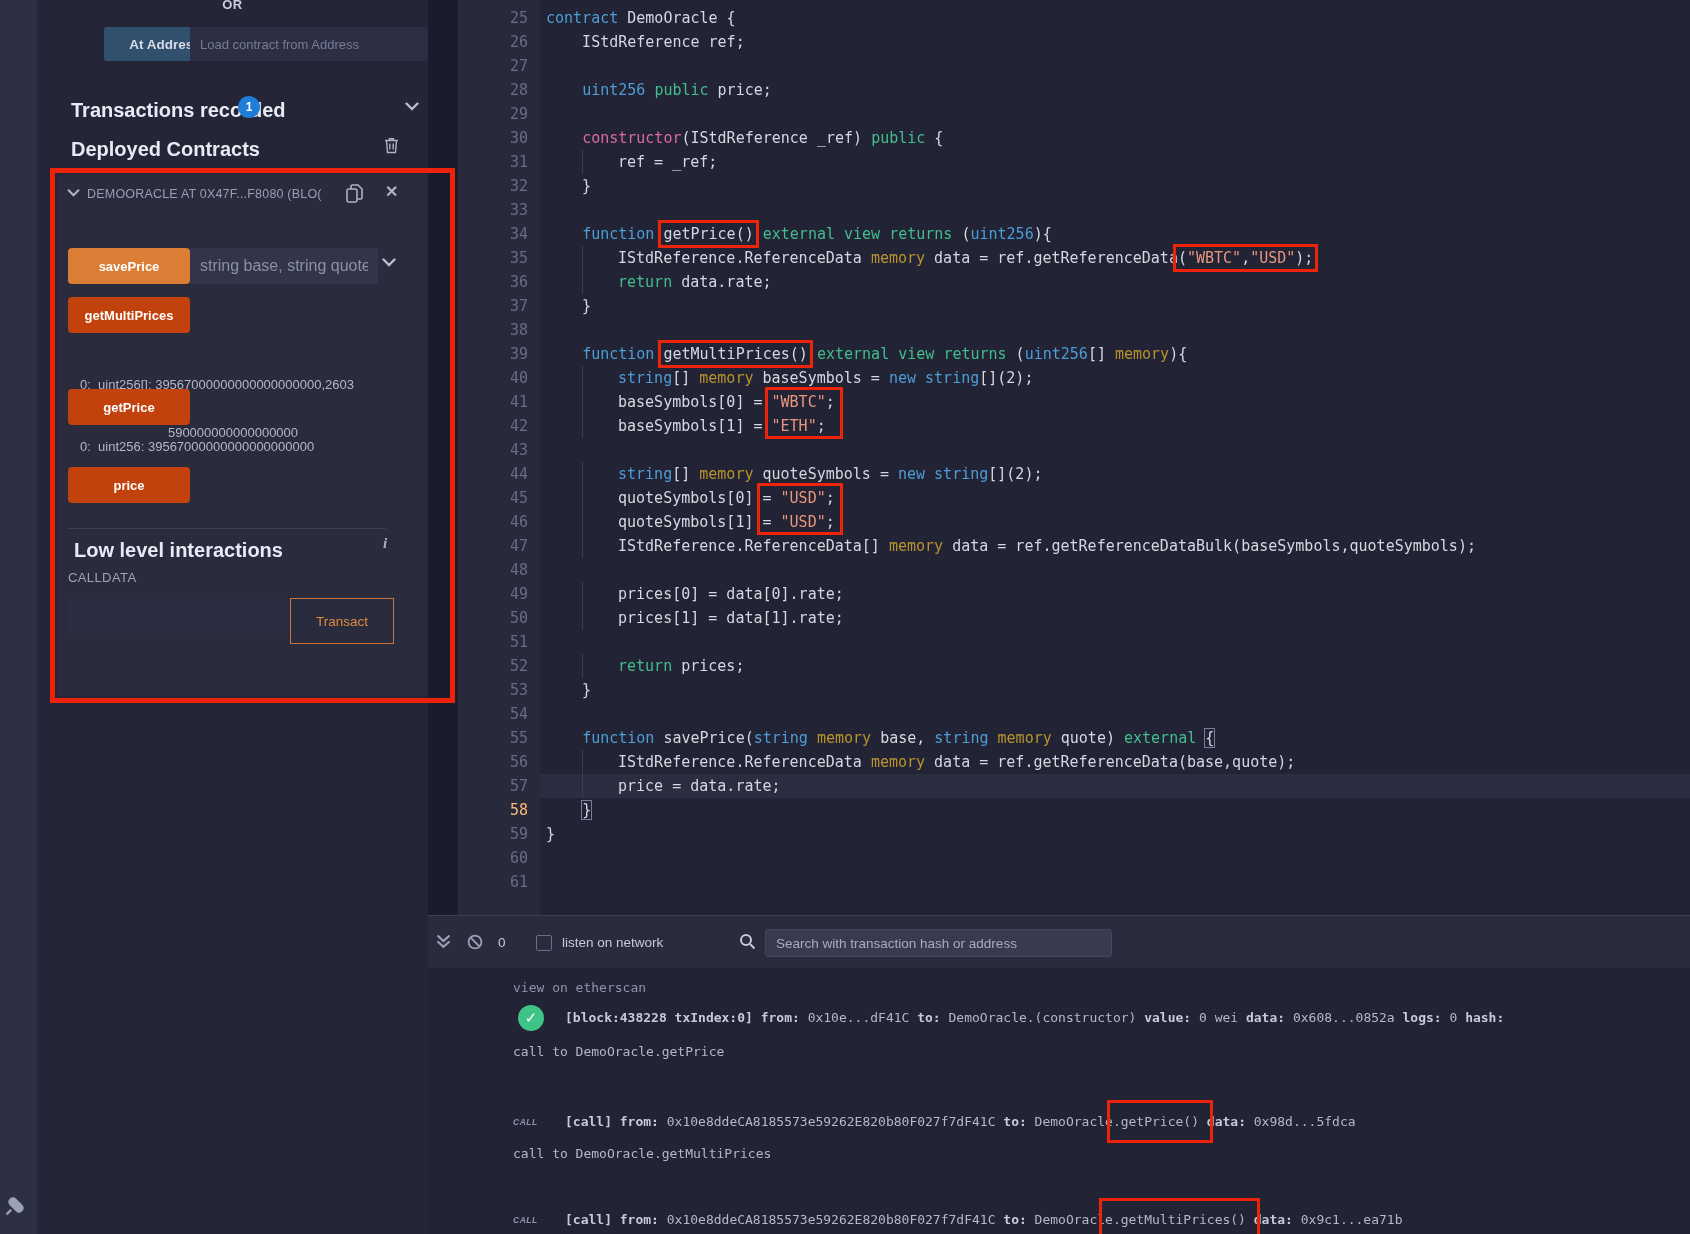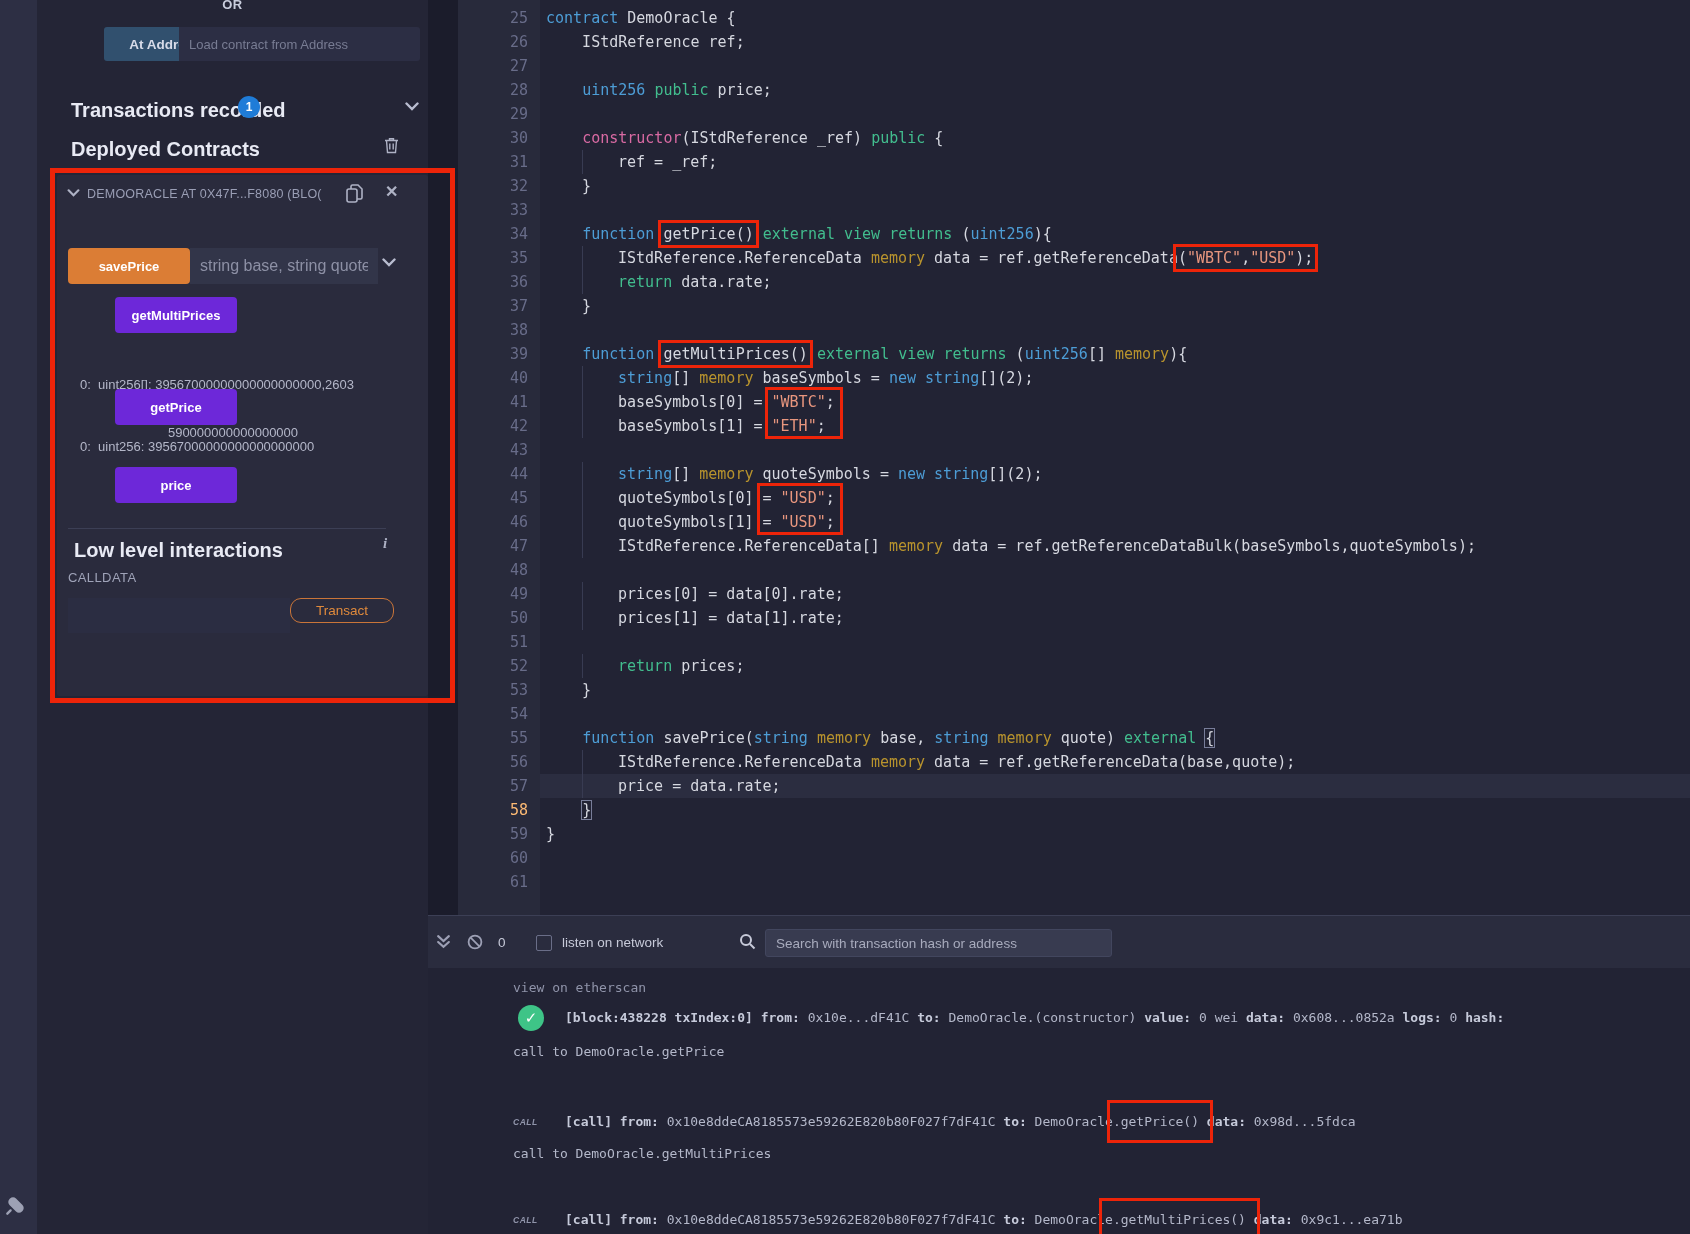--- a/index.html
+++ b/index.html
@@ -9,52 +9,52 @@
     background:#222334; font-family:"Liberation Sans", sans-serif;
   }
   
   #iconstrip { position:absolute; left:0; top:0; width:37px; height:1234px; background:#2d2f44; }
   #plug { position:absolute; left:3px; top:1192px; color:#9da1b4; }
   
   #sidebar { position:absolute; left:37px; top:0; width:391px; height:1234px; background:#242536; }
   .sb-label { color:#e8eaf4; font-weight:700; font-size:20px; }
   #or-label { position:absolute; left:0; top:-3px; width:391px; text-align:center; color:#c9cddd; font-size:13px; font-weight:700; letter-spacing:.5px; }
   #ataddr-btn { position:absolute; left:31px; top:27px; width:122px; height:34px; background:#31506e; border:none; border-radius:3px 0 0 3px; color:#d7dbe8; font-weight:700; font-size:13.5px; font-family:"Liberation Sans",sans-serif;margin-left:36px; }
-  #ataddr-input { position:absolute; left:142px; top:27px; width:241px; height:34px; background:#2c2e44; border:none; border-radius:0 3px 3px 0; color:#bef264; font-size:13px; padding:0 10px; font-family:"Liberation Sans",sans-serif; }
+  #ataddr-input { position:absolute; left:153px; top:27px; width:241px; height:34px; background:#2c2e44; border:none; border-radius:0 3px 3px 0; color:#bef264; font-size:13px; padding:0 10px; font-family:"Liberation Sans",sans-serif; }
   #ataddr-input::placeholder { color:#787c93; }
   #tx-recorded { position:absolute; left:34px; top:99px; }
   #tx-badge { position:absolute; left:201px; top:96px; width:22px; height:22px; border-radius:50%; background:#1f7cd8; color:#fff; font-size:12px; font-weight:700; text-align:center; line-height:22px; }
   #tx-chevron { position:absolute; left:368px; top:102px; }
   #deployed-label { position:absolute; left:34px; top:138px; }
   #trash { position:absolute; left:347px; top:137px; cursor:pointer; }
   
   #card { position:absolute; left:20px; top:175px; width:371px; height:521px; background:#2a2b3d; border-radius:2px; }
   #card-chevron { position:absolute; left:10px; top:14px; }
   #card-title { position:absolute; left:30px; top:12px; width:255px; color:#9a9eb5; font-size:12.5px; letter-spacing:.2px; white-space:nowrap; overflow:hidden; }
   #copy-icon { position:absolute; left:288px; top:8px; cursor:pointer; }
   #close-icon { position:absolute; left:328px; top:7px; color:#aeb2c5; font-size:16px; font-weight:700; cursor:pointer; }
   .fn-btn { position:absolute; left:11px; width:122px; height:36px; border:none; border-radius:4px; color:#fff; font-weight:700; font-size:13px; font-family:"Liberation Sans",sans-serif; cursor:pointer; }
-  .btn-blue { background:#6d28d9;margin-left:47px; }
+  .btn-blue { background:#c2410c; }
   #saveprice-btn { top:73px; background:#db7d35; }
   #saveprice-input { position:absolute; left:133px; top:73px; width:188px; height:36px; background:#323549; border:none; color:#c4b5fd; font-size:16px; padding:0 10px; font-family:"Liberation Sans",sans-serif; }
   #saveprice-input::placeholder { color:#8d90a5; }
   #saveprice-chevron { position:absolute; left:325px; top:83px; }
   #getmulti-btn { top:122px; }
   #multi-out { position:absolute; left:11px; top:170px; width:330px; color:#b4b7c9; font-size:13px; line-height:16px; white-space:pre-wrap; }
   #multi-out .l1 { padding-left:12px; }
   #multi-out .l2 { text-align:center; }
   #getprice-btn { top:214px; }
   #price-out { position:absolute; left:23px; top:264px; width:330px; color:#b4b7c9; font-size:13px; white-space:pre-wrap; }
   #price-btn { top:292px; }
   #card-divider { position:absolute; left:11px; top:353px; width:318px; height:1px; background:#3c3f55; }
   #lowlevel-title { position:absolute; left:17px; top:364px; }
   #info-icon { position:absolute; left:326px; top:360px; color:#aeb2c5; font-family:"Liberation Serif",serif; font-weight:700; font-size:15px; font-style:italic; }
   #calldata-label { position:absolute; left:11px; top:395px; color:#9fa3b8; font-size:13px; letter-spacing:.4px; }
   #calldata-input { position:absolute; left:11px; top:423px; width:222px; height:35px; background:#2b2d42; border:none; color:#d7dbe8; padding:0 8px; font-family:"Liberation Sans",sans-serif; }
-  #transact-btn { position:absolute; left:233px; top:423px; width:104px; height:25px; background:transparent; border:1px solid #c97539; border-radius:11px; color:#e08a3c; font-size:13.5px; font-family:"Liberation Sans",sans-serif; cursor:pointer; }
+  #transact-btn { position:absolute; left:233px; top:423px; width:104px; height:46px; background:transparent; border:1px solid #c97539; border-radius:0; color:#e08a3c; font-size:13.5px; font-family:"Liberation Sans",sans-serif; cursor:pointer; }
   
   #editor-margin { position:absolute; left:428px; top:0; width:30px; height:915px; background:#1b1c2b; }
   #gutter { position:absolute; left:458px; top:6px; width:82px; }
   #gutter-bg { position:absolute; left:458px; top:0; width:82px; height:915px; background:#282a3b; }
   .gl { height:24px; line-height:24px; text-align:right; padding-right:12px; color:#686c89; font-family:"DejaVu Sans Mono",monospace; font-size:15px; }
   .gl.cur { color:#fdba74; font-weight:400; }
   #code { position:absolute; left:540px; top:6px; right:0; }
   .cl { height:24px; line-height:24px; padding-left:6px; font-family:"DejaVu Sans Mono",monospace; font-size:15px; color:#d6d8e0; white-space:pre; }
   .cl.curline { background:#2b2d40; }
   .tk { color:#4d9dd6; } .tg { color:#42bd8e; } .tp { color:#d96aa3; }

